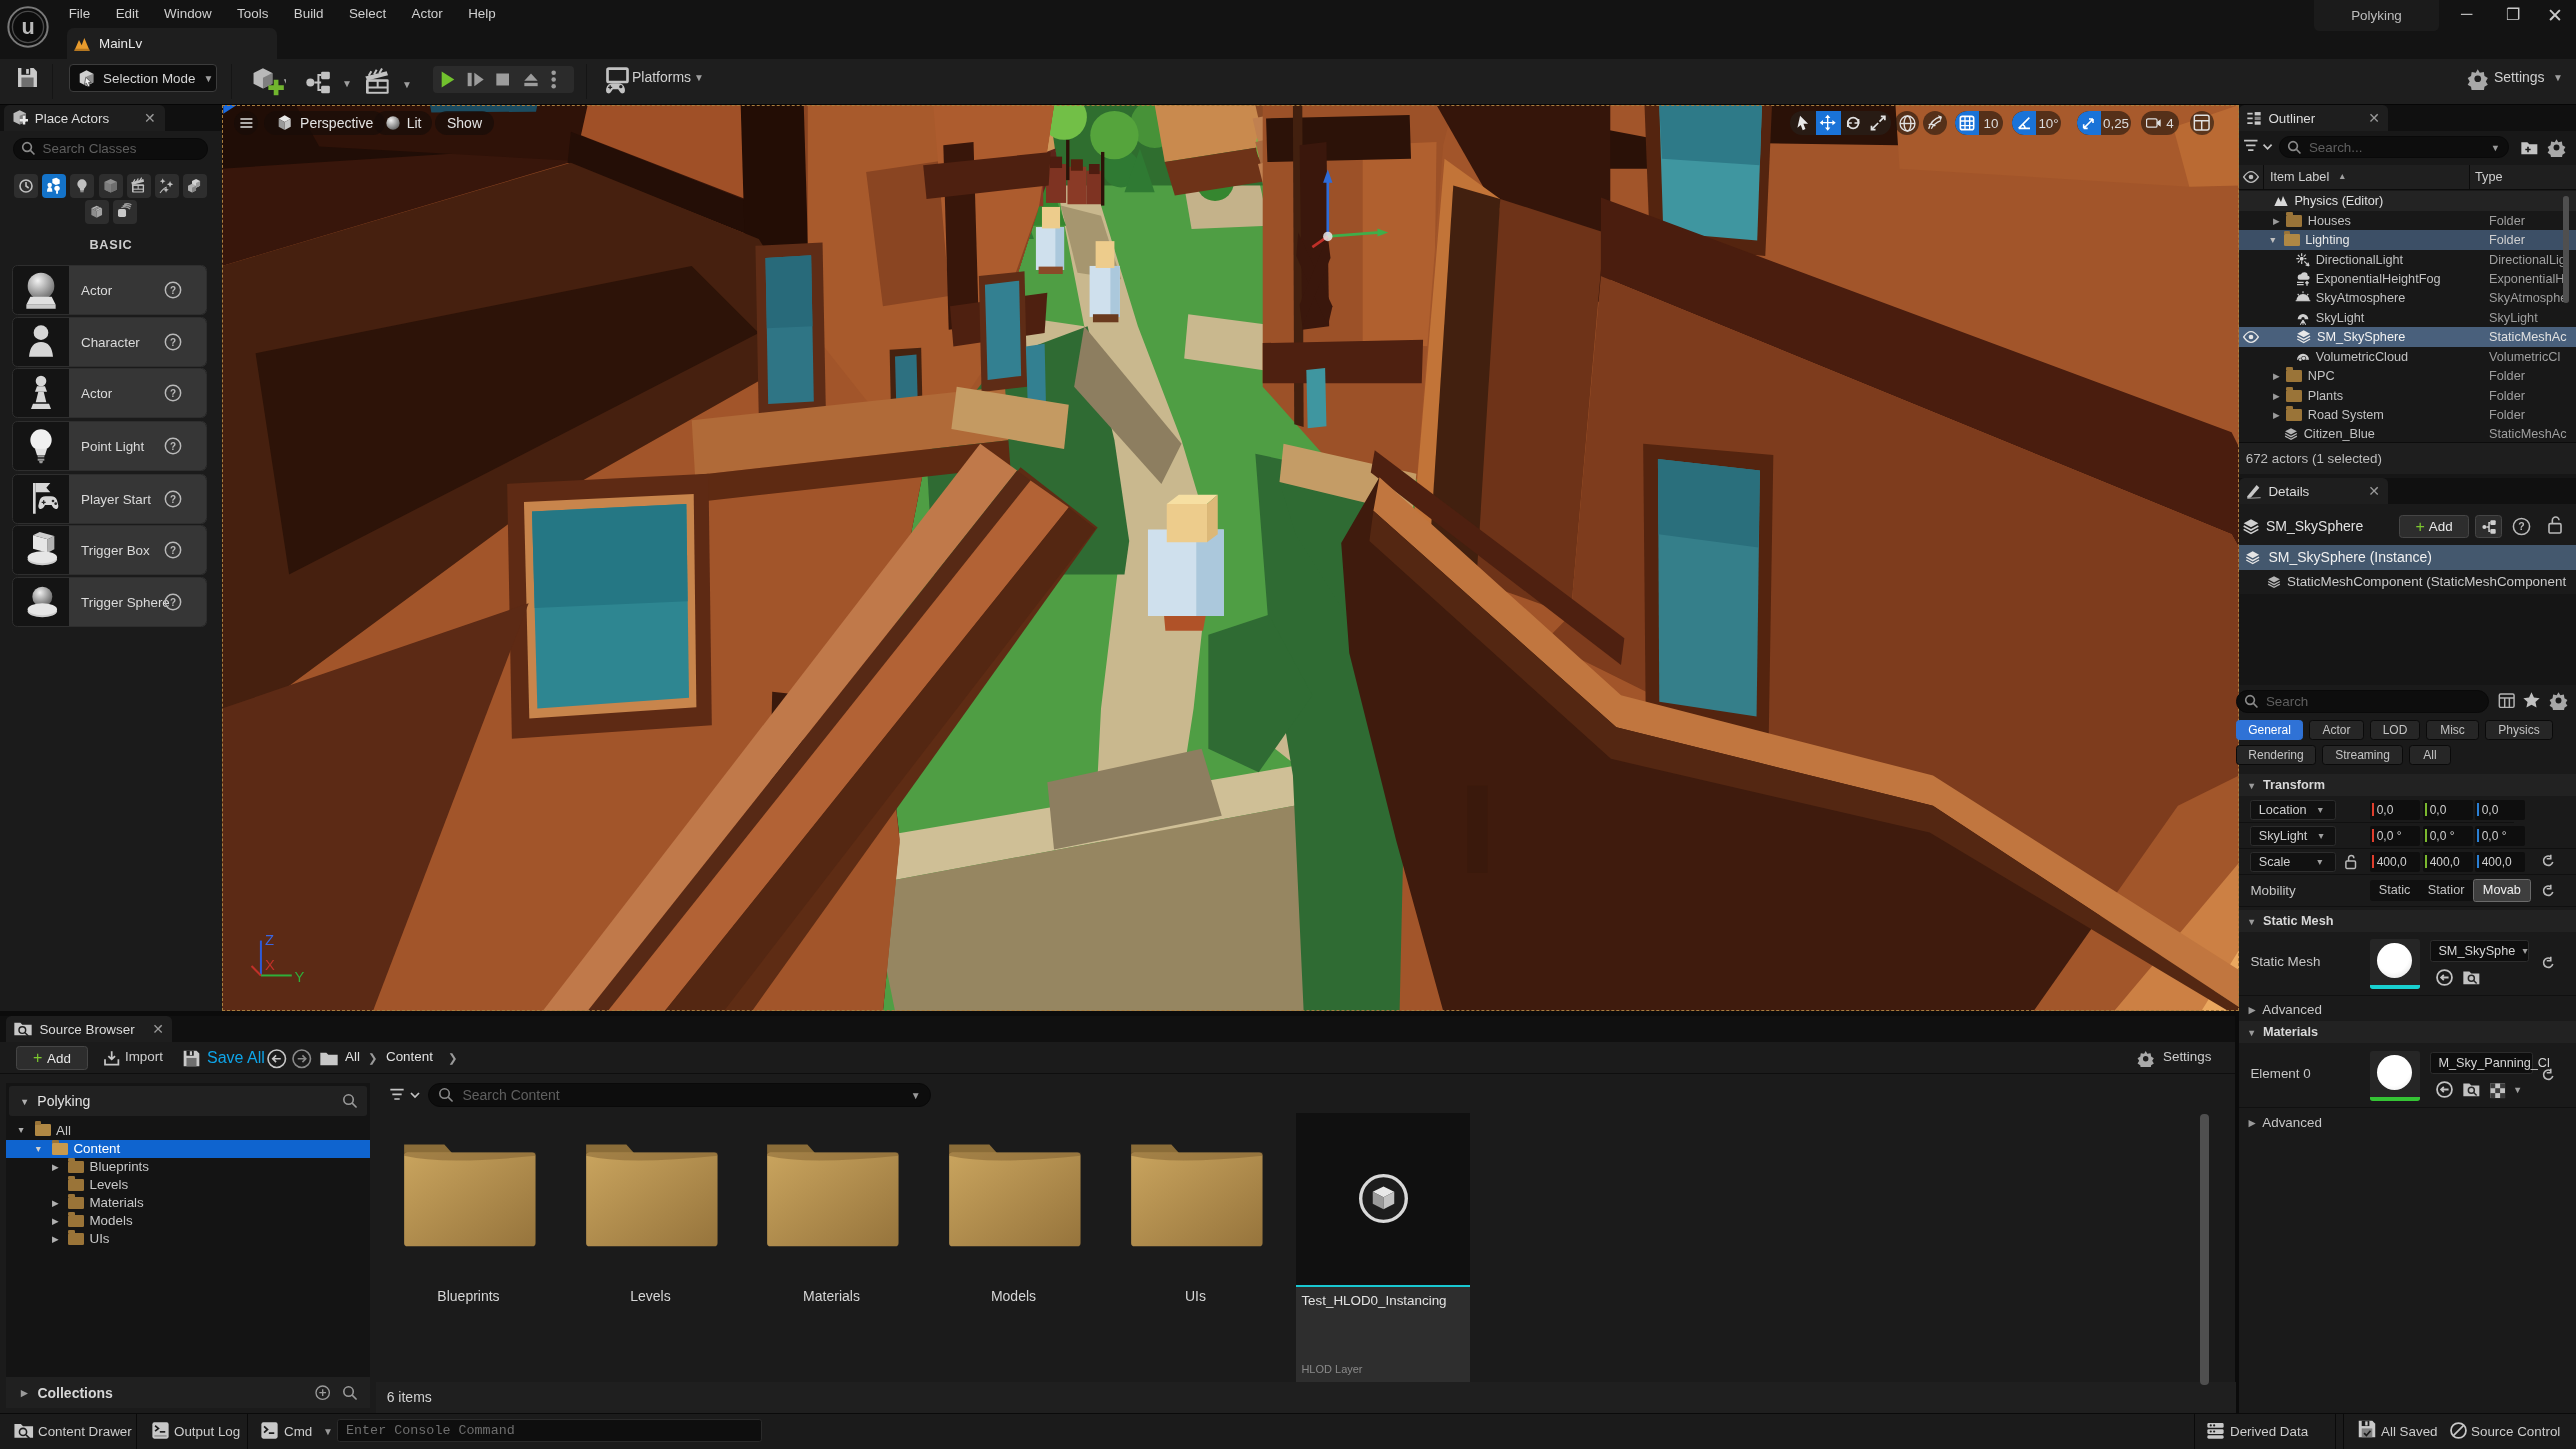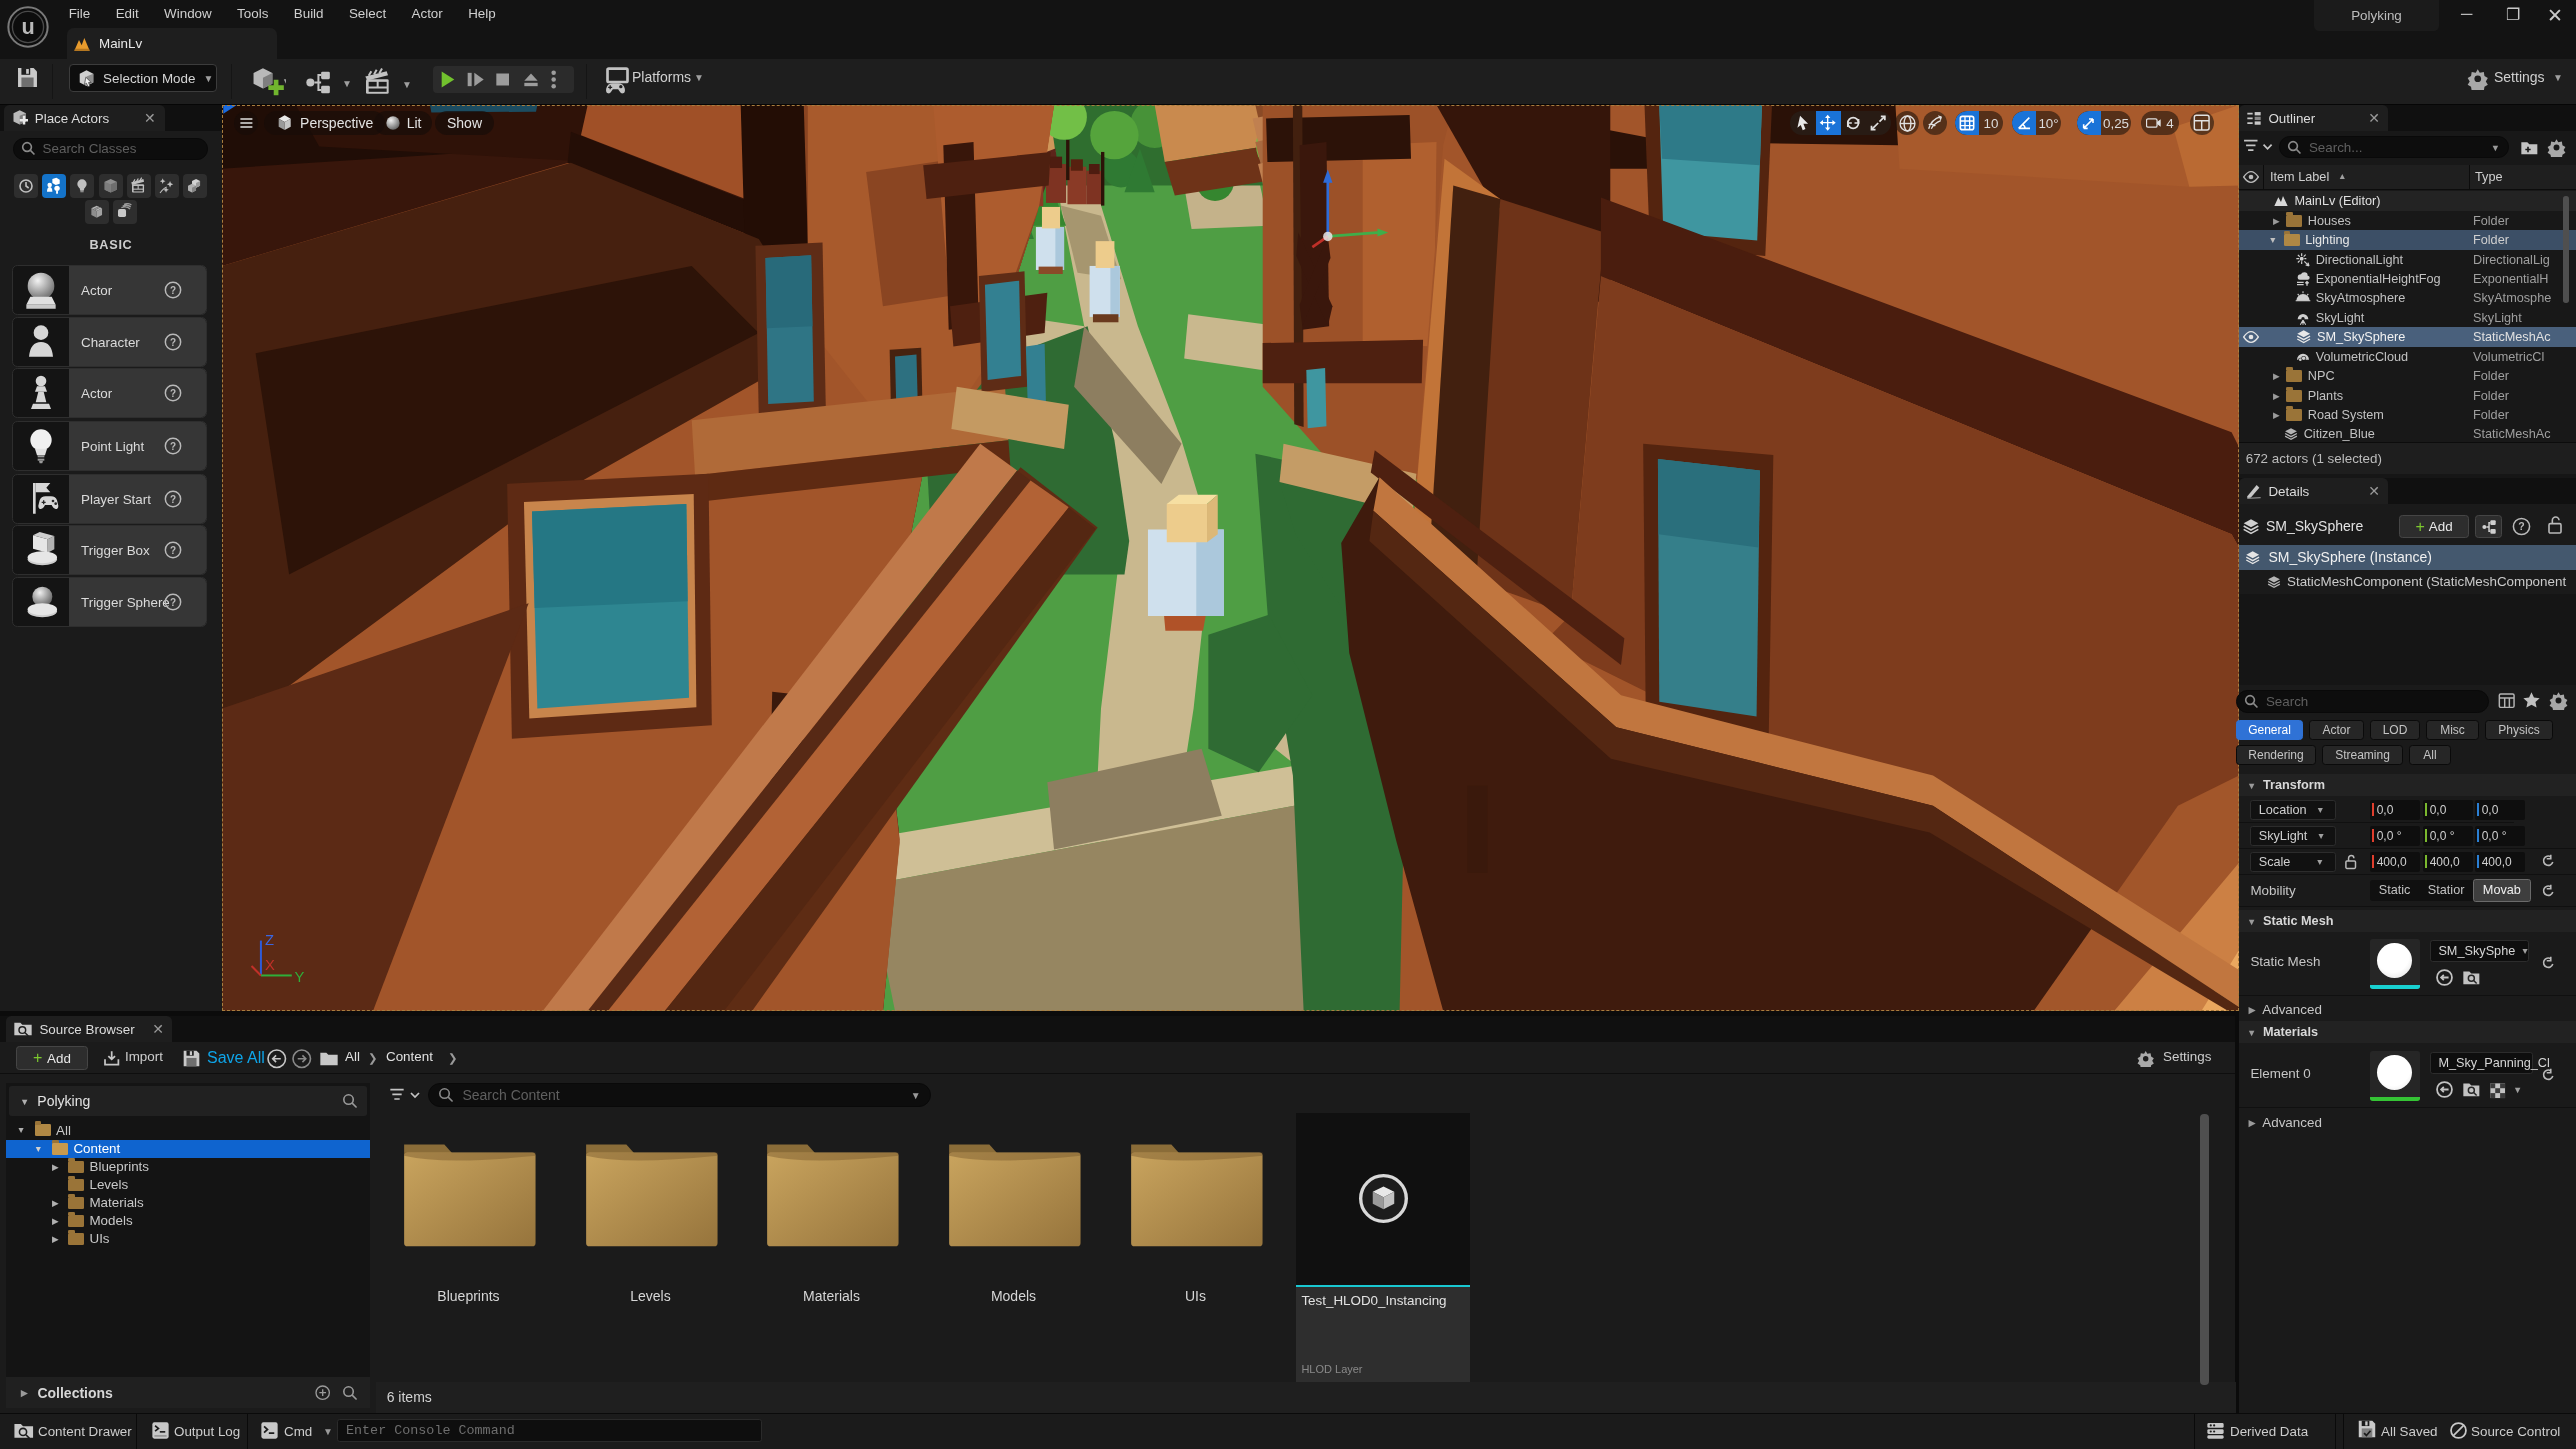--- a/index.html
+++ b/index.html
@@ -28,21 +28,21 @@
 .paitem .lbl{position:absolute;left:56px;top:0;width:138px;height:48px;background:#363636;display:flex;align-items:center;font-size:13.4px;color:#dadada;padding-left:12px;}
 .paitem .q{position:absolute;right:24px;top:14.8px;width:18px;height:18px;}
 
 #viewport{position:absolute;left:222px;top:105px;width:2017px;height:906px;background:#241107;}
 #vpborder{position:absolute;left:222px;top:105px;width:2017px;height:906px;border:1.3px dashed #a87d3e;pointer-events:none;}
 .vpill{position:absolute;height:24px;background:rgba(24,13,8,0.72);border-radius:12px;display:flex;align-items:center;color:#e3e3e3;font-size:14px;}
 .vicon{position:absolute;top:6px;height:24px;background:rgba(30,20,14,0.6);border-radius:12px;display:flex;align-items:center;color:#dcdcdc;font-size:13.4px;}
 
 #rightpanel{position:absolute;left:2239px;top:105px;width:337px;height:1307px;background:#161616;}
 .orow{position:absolute;left:2239px;width:337px;height:19.5px;display:flex;align-items:center;font-size:12.7px;color:#c2c2c2;}
-.otype{position:absolute;left:234px;color:#9f9f9f;}
+.otype{position:absolute;left:250px;color:#9f9f9f;}
 .chip{height:20px;border-radius:3.4px;background:#262626;border:0.7px solid #0a0a0a;display:flex;align-items:center;justify-content:center;font-size:12px;color:#c4c4c4;padding:0 10.7px;}
 .dhdr{position:absolute;left:2239px;width:337px;height:22px;background:#222222;display:flex;align-items:center;font-size:12.7px;font-weight:bold;color:#d8d8d8;}
 .vfield{position:absolute;width:50px;height:20px;background:#0e0e0e;border-radius:2px;color:#d0d0d0;font-size:12px;display:flex;align-items:center;padding-left:6.7px;}
 .vbar{position:absolute;left:2px;top:3.4px;width:2px;height:13.4px;}
 
 #cbrowser{position:absolute;left:0;top:1016px;width:2235px;height:397px;background:#1b1b1b;}
 #cbtree{position:absolute;left:6px;top:1083px;width:364px;height:295px;background:#141414;}
 .crow{display:flex;align-items:center;font-size:13.4px;color:#c8c8c8;height:18px;}
 .folder16{width:16px;height:12px;background:#9a7438;border-radius:1.3px;position:relative;margin-right:5.4px;flex:0 0 auto;}
 .folder16:before{content:"";position:absolute;left:0;top:-2.7px;width:6.7px;height:3.4px;background:#9a7438;border-radius:1.3px 1.3px 0 0;}
@@ -688,21 +688,21 @@
  <span class="abs" style="left:31px;top:4.7px;font-size:12.7px;color:#cfcfcf">Item Label</span>
     <span class="abs" style="left:99px;top:6px;font-size:8.7px;color:#9f9f9f">▲</span>
  <div class="abs" style="left:230px;top:0;width:0.7px;height:25px;background:#0c0c0c"></div>
  <span class="abs" style="left:236px;top:4.7px;font-size:12.7px;color:#cfcfcf">Type</span>
 </div>
 <div id="outrows">
 <div class="orow" style="top:191px;background:#232323">
       <svg style="margin-left:34px" width="16" height="13.4" viewBox="0 0 24 20">
         <path d="M2 18 L8 5 L12 12 L15 3 L22 18 Z" fill="#d8d8d8"></path>
       </svg>
-      <span style="margin-left:5.4px;color:#e0e0e0">MainLv (Editor)</span>
+      <span style="margin-left:5.4px;color:#e0e0e0">Physics (Editor)</span>
     </div>
 <div class="orow" style="top:211px">
       <span style="margin-left:34px;color:#9a9a9a;font-size:8.7px">▶</span>
       <div class="folder16" style="margin-left:6.7px"></div>
       <span>Houses</span>
       <span class="otype">Folder</span>
     </div>
 <div class="orow" style="top:230px;background:#3c4f66">
       <span style="margin-left:29.5px;color:#c0c0c0;font-size:8.7px">▼</span>
       <div class="folder16" style="margin-left:6.7px;background:#b08844"></div>

